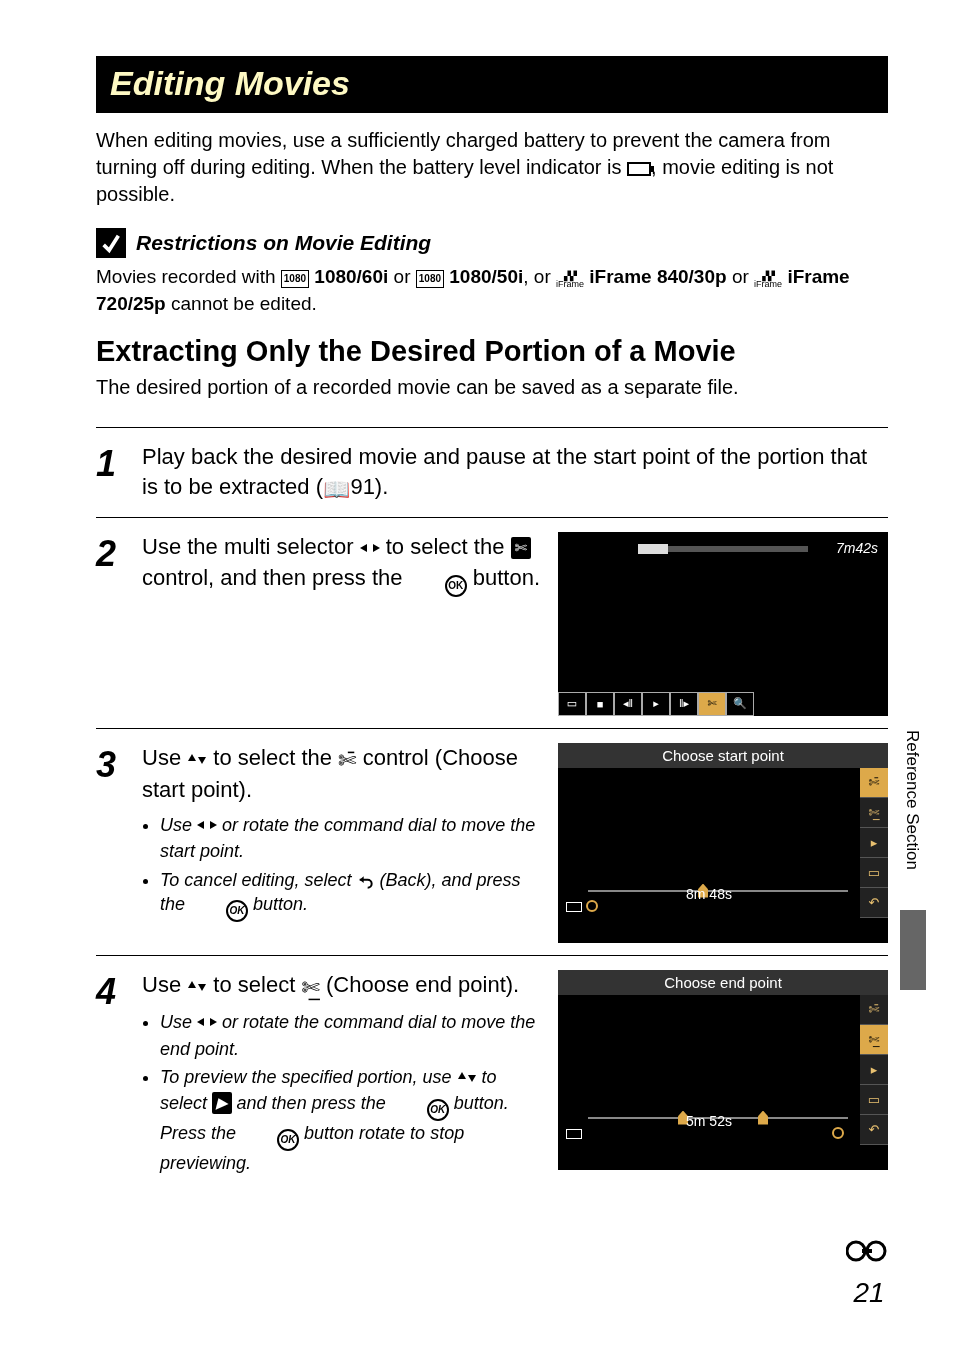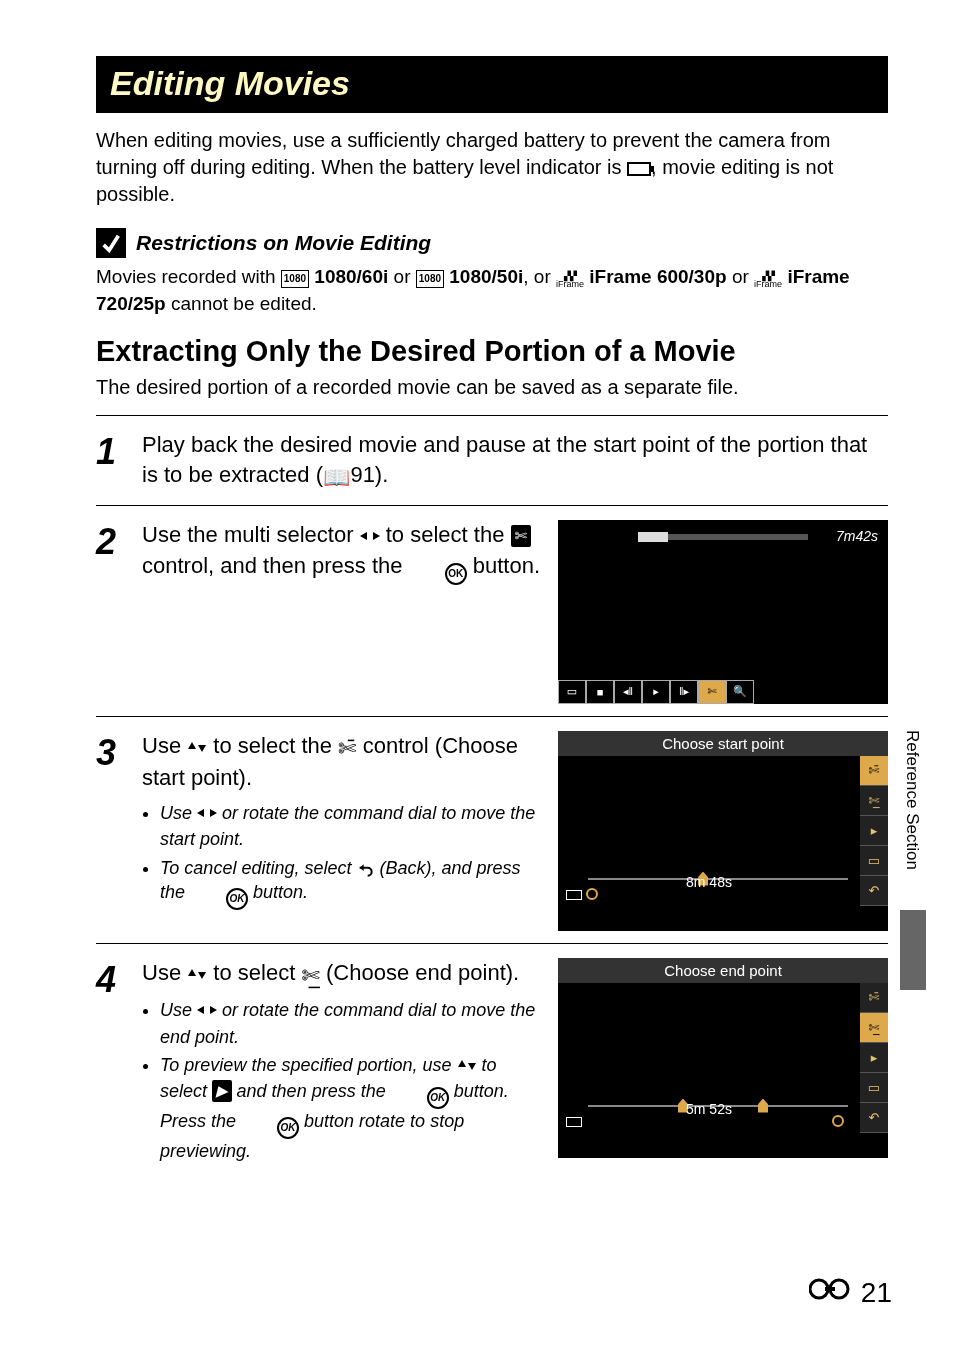--- a/index.html
+++ b/index.html
@@ -29,21 +29,21 @@
   .restrict-block { margin-bottom: 18px; }
   .restrict-head { display: flex; align-items: center; gap: 10px; margin-bottom: 6px; }
   .warn-icon {
     width: 30px; height: 30px; background:#000; display:flex; align-items:center; justify-content:center;
   }
   .warn-icon svg { width: 22px; height: 22px; }
   .restrict-title { font-size: 21px; font-weight: bold; font-style: italic; text-align: right; }
   .restrict-body { font-size: 19px; line-height: 1.4; }
   .restrict-body b { font-weight: bold; }
   .h2 { font-size: 29px; font-weight: bold; margin-bottom: 8px; }
-  .h2-sub { font-size: 20px; margin-bottom: 16px; }
+  .h2-sub { font-size: 20px; margin-bottom: 28px; }
   hr.div { border: none; border-top: 1px solid #000; margin: 8px 0; }
   .step {
     display: flex;
     align-items: flex-start;
     gap: 18px;
     padding: 6px 0 4px 0;
   }
   .step-num { font-size: 36px; font-weight: bold; font-style: italic; width: 28px; flex-shrink:0; line-height:1; padding-top:4px;}
   .step-body { flex: 1; }
   .step-title { font-size: 22px; line-height: 1.35; }
@@ -106,20 +106,22 @@
     background: #666;
   }
   .footer {
     position:absolute;
     bottom: 36px;
     right: 62px;
     display:flex;
     align-items:center;
     gap:6px;
     font-size: 28px;
+    font-style: italic;
+    flex-direction: column;
   }
   .footer-icon { font-style: normal; }
   .arrows { display:inline-block; vertical-align:-2px;}
   .icon-format { display:inline-block; font-size:10px; font-weight:bold; border:1.5px solid #000; padding:3px 2px; vertical-align:1px; line-height:1;}
   .icon-iframe { display:inline-block; font-size:9px; vertical-align:-4px; line-height:0.9; text-align:center;}
   .icon-iframe .bars{letter-spacing:-1px;}
 </style>
 </head>
 <body>
 
@@ -139,21 +141,21 @@
     <span class="restrict-title">Restrictions on Movie Editing</span>
   </div>
   <p class="restrict-body">
     <span>Movies recorded with </span>
     <span class="icon-format">1080</span>
     <b>1080/60i</b>
     <span> or </span>
     <span class="icon-format">1080</span>
     <b>1080/50i</b><span>, or </span>
     <span class="icon-iframe"><span class="bars">▞▞</span><br>iFrame</span>
-    <b>iFrame 600/30p</b>
+    <b>iFrame 840/30p</b>
     <span> or </span>
     <span class="icon-iframe"><span class="bars">▞▞</span><br>iFrame</span>
     <b>iFrame 720/25p</b><span> cannot be edited.</span>
   </p>
 </div>
 
 <h2 class="h2">Extracting Only the Desired Portion of a Movie</h2>
 <p class="h2-sub">The desired portion of a recorded movie can be saved as a separate file.</p>
 
 <hr class="div">

